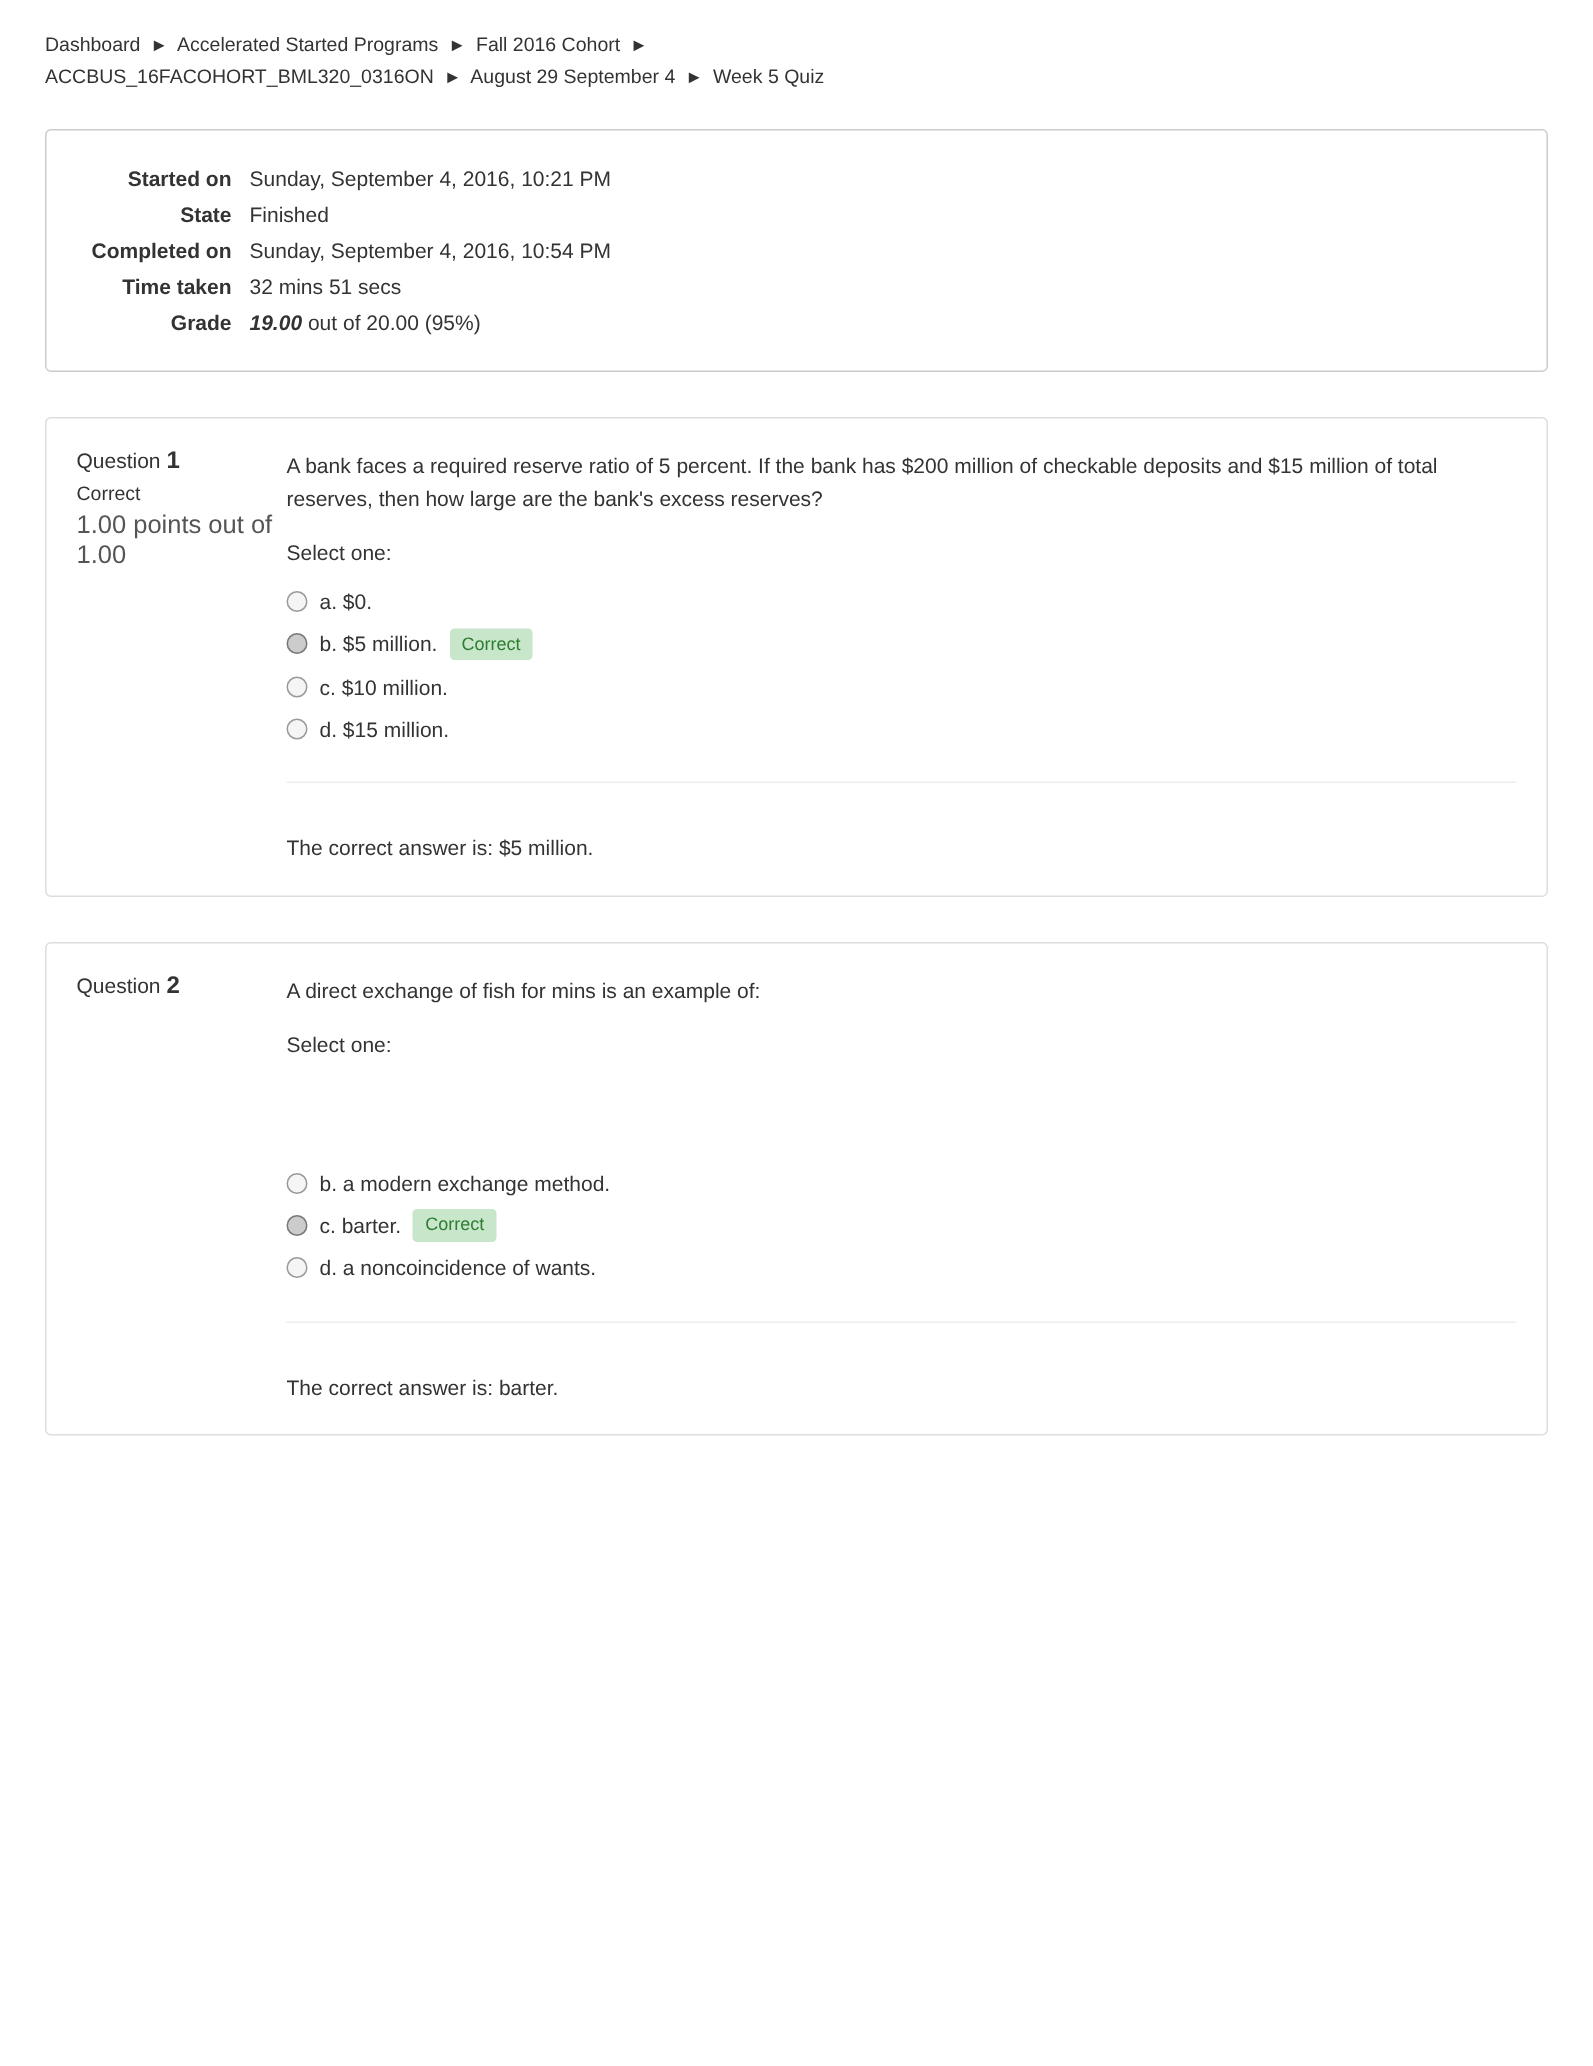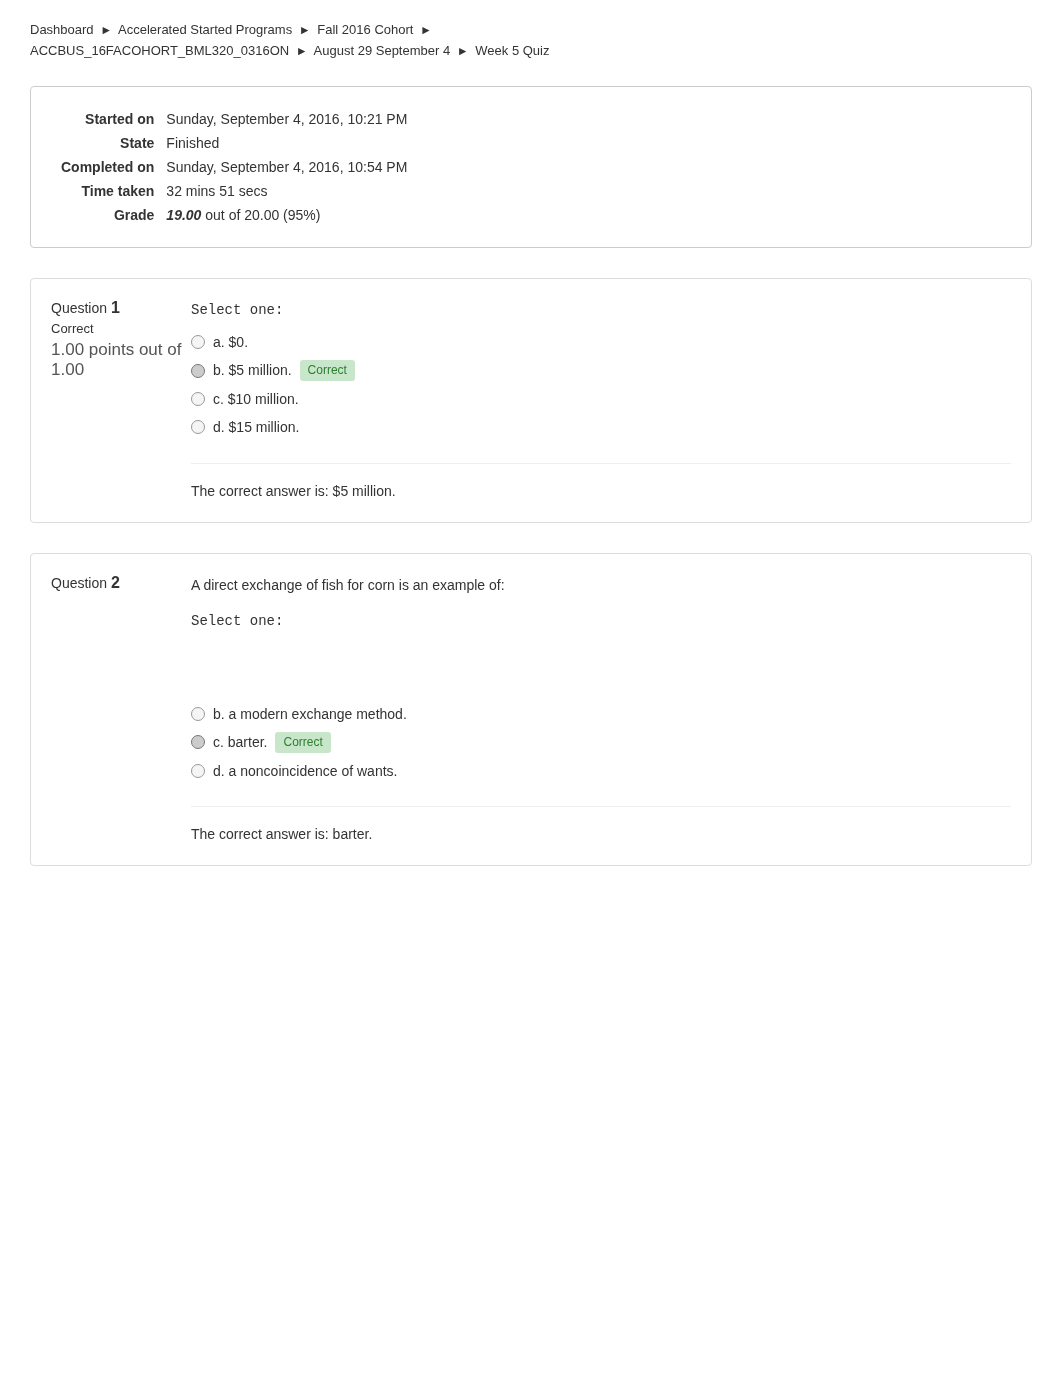--- a/index.html
+++ b/index.html
@@ -87,21 +87,20 @@
       flex: 1;
       font-size: 14px;
       line-height: 1.6;
     }
     .question-text {
       margin-bottom: 14px;
     }
     .select-one-label {
       margin-bottom: 10px;
       font-size: 14px;
-      font-family: Liberation Mono, monospace;
     }
     .options-list {
       list-style: none;
       margin-bottom: 16px;
     }
     .options-list li {
       display: flex;
       align-items: center;
       margin-bottom: 6px;
       font-size: 14px;
@@ -124,21 +123,21 @@
       display: inline-block;
       background: #c8e6c9;
       color: #2e7d32;
       font-size: 12px;
       padding: 1px 8px;
       border-radius: 3px;
       margin-left: 8px;
     }
     .correct-answer-text {
       margin-top: 24px;
-      padding-top: 16px;
+      padding-top: 32px;
       font-size: 14px;
       color: #333;
       border-top: 1px solid #eee;
     }
     .grade-bold {
       font-weight: bold;
       font-style: italic;
     }
   </style>
 </head>
@@ -195,20 +194,21 @@
       <div class="question-label">
         Question <span>1</span>
       </div>
       <div class="correct-label">Correct</div>
       <div class="points-label">
         <span>1.00 points out of</span><br>
         <span>1.00</span>
       </div>
     </div>
     <div class="question-content">
+      <div class="question-text">A bank faces a required reserve ratio of 5 percent. If the bank has $200 million of checkable deposits and $15 million of total reserves, then how large are the bank's excess reserves?</div>
       <div class="select-one-label">Select one:</div>
       <ul class="options-list">
         <li>
           <span class="radio-circle"></span>
           <span>a. $0.</span>
         </li>
         <li>
           <span class="radio-circle selected"></span>
           <span>b. $5 million.</span>
           <span class="correct-badge">Correct</span>
@@ -227,21 +227,21 @@
   </div>
 
   <div class="question-block">
     <div class="question-meta">
       <div class="question-label">
         Question <span>2</span>
       </div>
       <div class="correct-label"></div>
     </div>
     <div class="question-content">
-      <div class="question-text">A direct exchange of fish for corn is an example of:</div>
+      <div class="question-text">A direct exchange of fish for mins is an example of:</div>
       <div class="select-one-label">Select one:</div>
 
       <div style="height: 60px;"></div>
       <ul class="options-list">
         <li>
           <span class="radio-circle"></span>
           <span>b. a modern exchange method.</span>
         </li>
         <li>
           <span class="radio-circle selected"></span>

